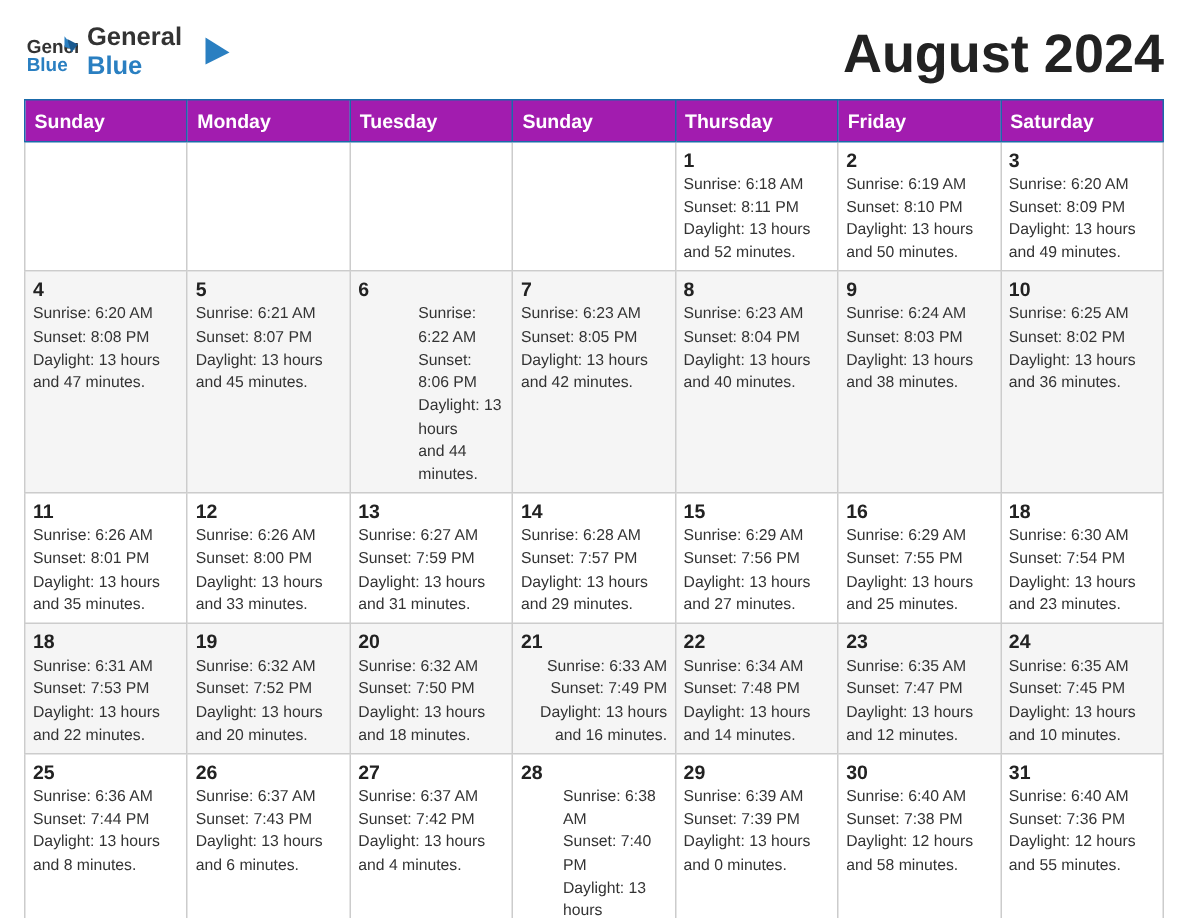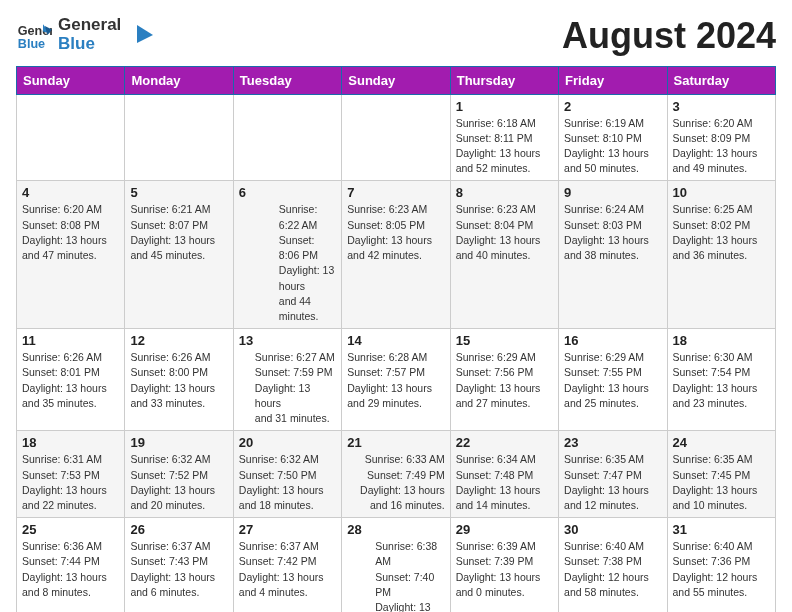--- a/index.html
+++ b/index.html
@@ -208,21 +208,21 @@
         </td>
         <td>
           <div class="day-number">12</div>
           <div class="day-info" style="white-space: pre-line;">Sunrise: 6:26 AM
 Sunset: 8:00 PM
 Daylight: 13 hours
 and 33 minutes.</div>
         </td>
         <td>
           <div class="day-number">13</div>
-          <div class="day-info" style="white-space: pre-line; margin-left: 16px;">Sunrise: 6:27 AM
+          <div class="day-info" style="white-space: pre-line;">Sunrise: 6:27 AM
 Sunset: 7:59 PM
 Daylight: 13 hours
 and 31 minutes.</div>
         </td>
         <td>
           <div class="day-number">14</div>
           <div class="day-info" style="white-space: pre-line;">Sunrise: 6:28 AM
 Sunset: 7:57 PM
 Daylight: 13 hours
 and 29 minutes.</div>

